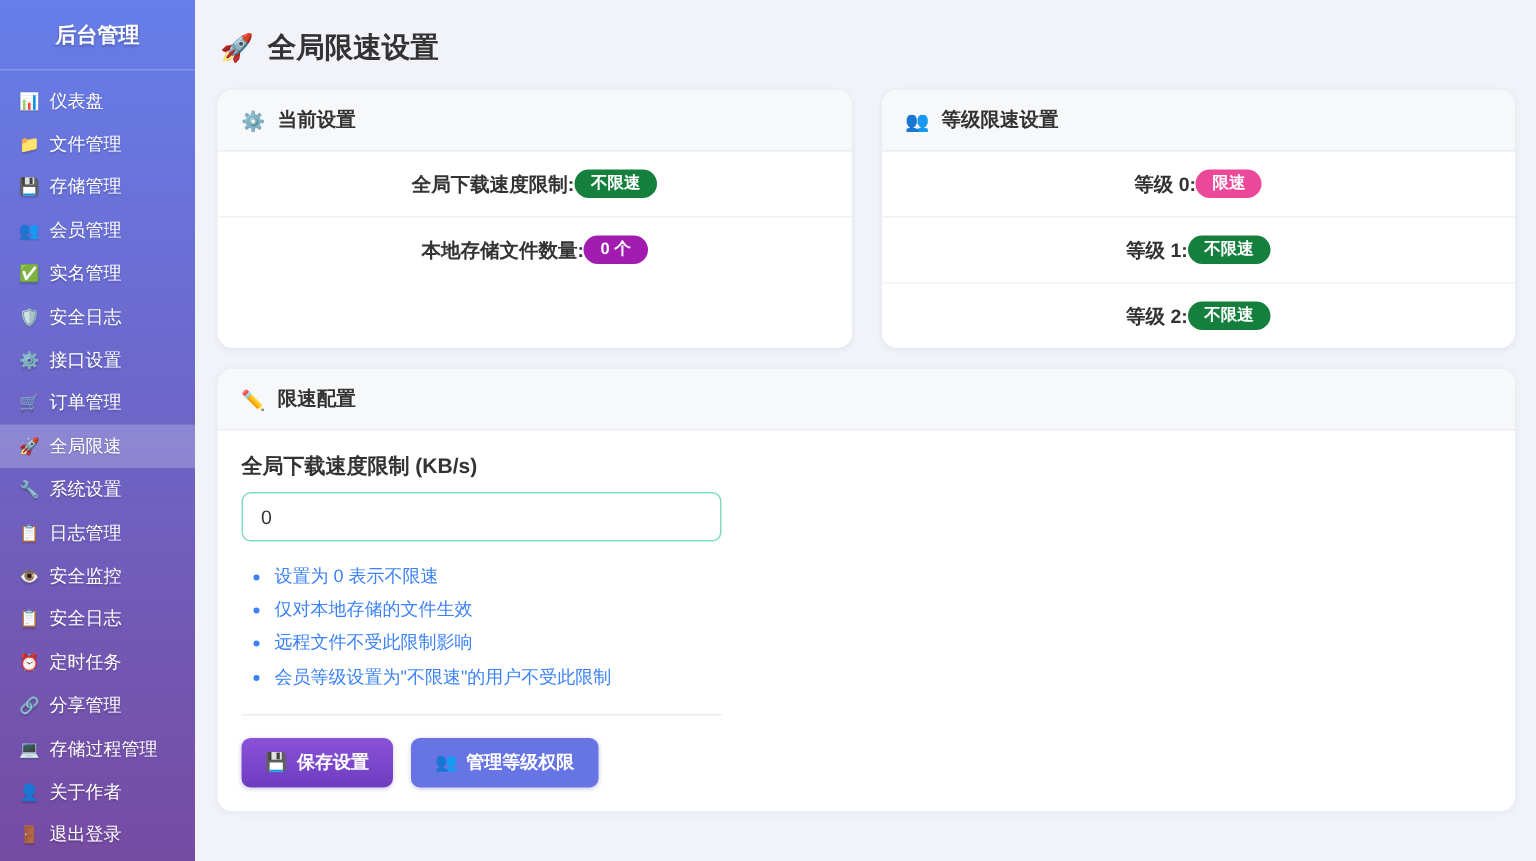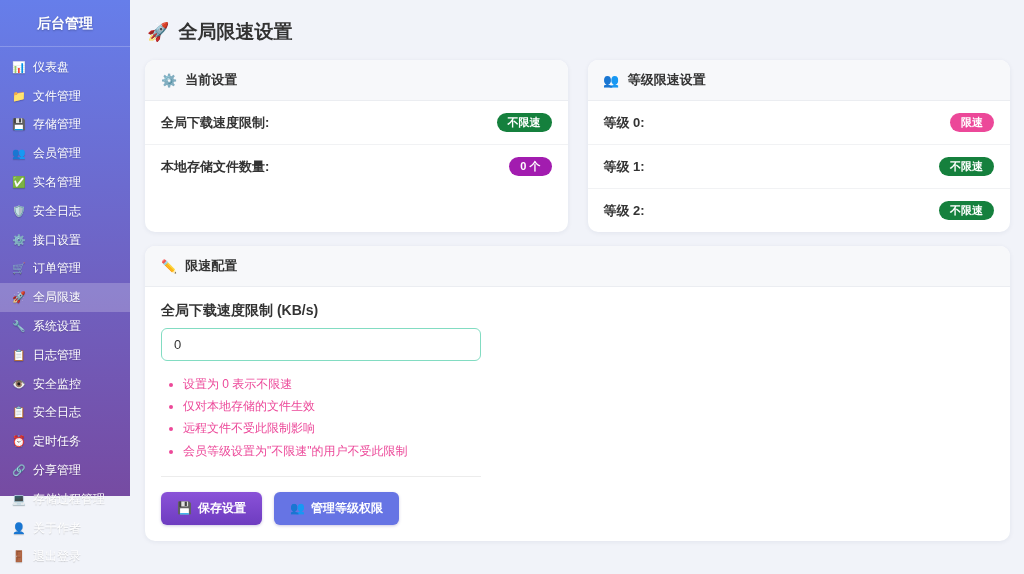--- a/index.html
+++ b/index.html
@@ -4,21 +4,21 @@
 <style>
   * { margin:0; padding:0; box-sizing:border-box; }
   html,body { width:1024px; height:574px; overflow:hidden; }
   body {
     font-family:"Liberation Sans","DejaVu Sans",sans-serif;
     display:flex; background:#f1f3f9; color:#333;
   }
 
   
   .sidebar {
-    width:130px; height:496px; flex:0 0 130px;
+    width:130px; height:574px; flex:0 0 130px;
     background:linear-gradient(180deg,#667eea 0%,#764ba2 100%);
     color:#fff; display:flex; flex-direction:column;
   }
   .sidebar-title {
     text-align:center; font-size:14px; font-weight:bold;
     padding:15px 0 13px 0;
     border-bottom:1px solid rgba(255,255,255,0.22);
     text-shadow:0 1px 2px rgba(0,0,0,0.25);
   }
   .nav { padding-top:6px; }
@@ -47,21 +47,21 @@
   }
   .card.half { flex:1; }
   .card-header {
     background:#f7f8fa; border-bottom:1px solid #ebedf1;
     padding:11px 16px; font-size:13px; font-weight:bold; color:#333;
     display:flex; align-items:center; gap:8px;
   }
   .card-header .c-icon { font-size:13px; }
 
   .stat-row {
-    display:flex; justify-content:space-between; align-items:center;
+    display:flex; justify-content:center; align-items:center;
     padding:12px 16px; border-bottom:1px solid #f1f2f4;
   }
   .stat-row:last-child { border-bottom:none; }
   .stat-label { font-size:13px; font-weight:bold; color:#333; }
 
   .badge {
     color:#fff; font-size:11px; font-weight:bold;
     padding:4px 11px; border-radius:20px; line-height:1; white-space:nowrap;
   }
   .badge.green  { background:#15803d; }
@@ -70,21 +70,21 @@
 
   
   .config-body { padding:15px 16px 16px 16px; }
   .field-label { font-size:14px; font-weight:bold; color:#333; margin-bottom:8px; }
   .speed-input {
     width:320px; padding:8px 12px; font-size:13px; color:#333;
     border:1px solid #82dcc2; border-radius:6px; outline:none;
     font-family:"Liberation Sans","DejaVu Sans",sans-serif;
   }
   .hints { margin:12px 0 0 0; padding-left:22px; list-style:disc; }
-  .hints li { font-size:12px; color:#ec4899; line-height:1.85; }
+  .hints li { font-size:12px; color:#3b82f6; line-height:1.85; }
   .divider { border:none; border-top:1px solid #ececec; width:320px; margin:14px 0 15px 0; }
   .btn-row { display:flex; gap:12px; }
   .btn {
     display:inline-flex; align-items:center; gap:6px;
     border:none; border-radius:6px; color:#fff;
     font-size:12px; font-weight:bold; padding:8px 16px; cursor:pointer;
     font-family:"Liberation Sans","DejaVu Sans",sans-serif;
     box-shadow:0 1px 3px rgba(60,40,140,0.25);
   }
   .btn .b-icon { font-size:12px; }

